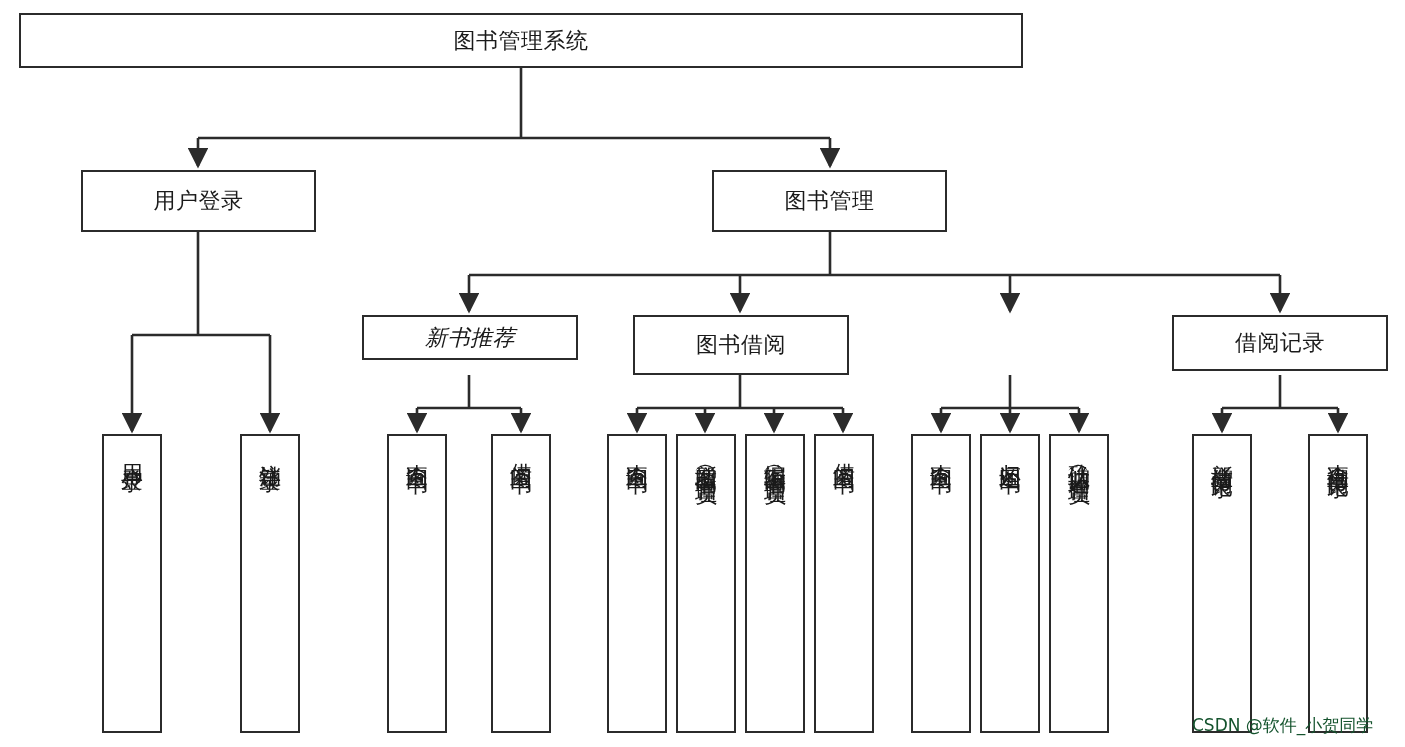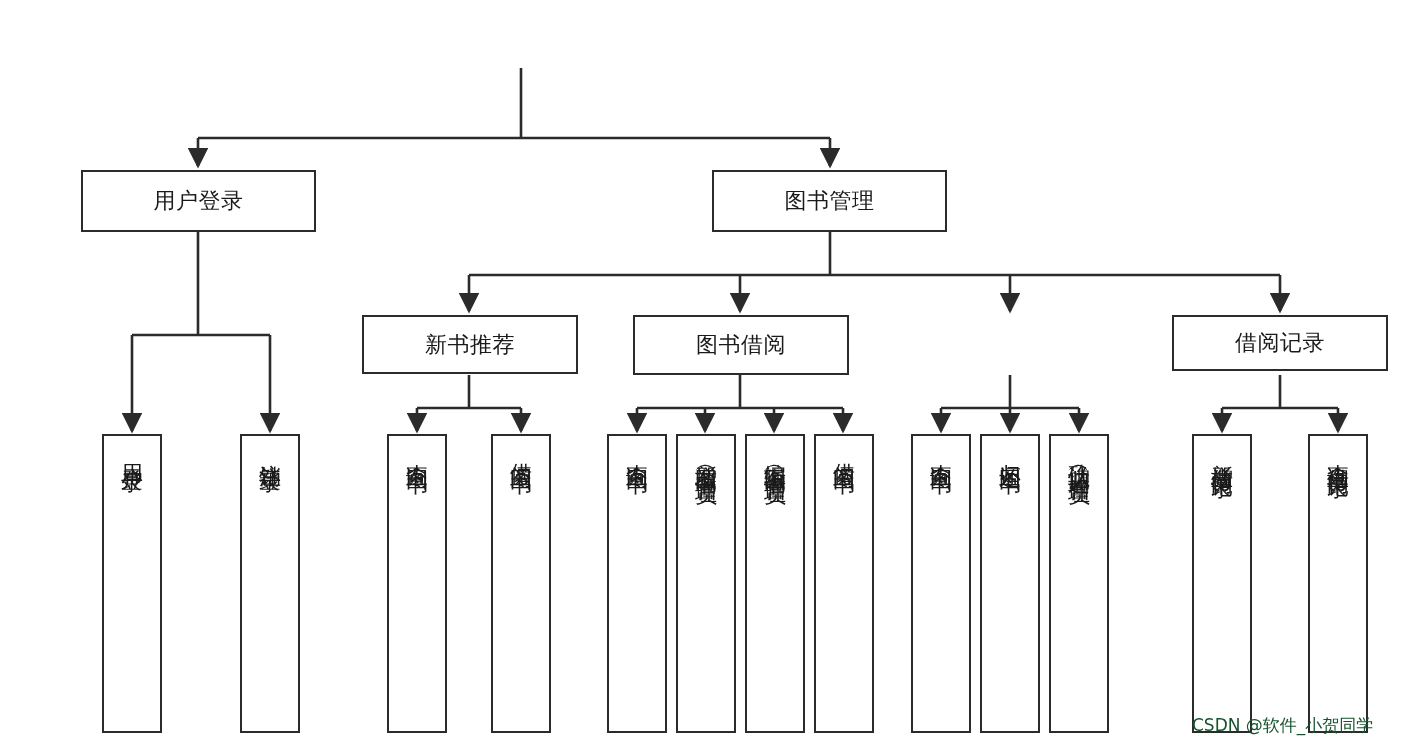--- a/index.html
+++ b/index.html
@@ -106,29 +106,32 @@
       <path d="M 1010 408 L 1010 431" marker-end="url(#arrow)"></path>
       <path d="M 1079 408 L 1079 431" marker-end="url(#arrow)"></path>
 
       <path d="M 1280 375 L 1280 408"></path>
       <path d="M 1222 408 L 1338 408"></path>
       <path d="M 1222 408 L 1222 431" marker-end="url(#arrow)"></path>
       <path d="M 1338 408 L 1338 431" marker-end="url(#arrow)"></path>
     </g>
   </svg>
 
+  <div class="node h-node root" style="left:19px;top:13px;width:1004px;height:55px;">
+    <span class="lbl">图书管理系统</span>
+  </div>
 
   <div class="node h-node" style="left:81px;top:170px;width:235px;height:62px;">
     <span class="lbl">用户登录</span>
   </div>
   <div class="node h-node" style="left:712px;top:170px;width:235px;height:62px;">
     <span class="lbl">图书管理</span>
   </div>
 
-  <div class="node h-node" style="left:362px;top:315px;width:216px;height:59px;">
+  <div class="node h-node" style="left:362px;top:315px;width:216px;height:45px;font-style:italic;">
     <span class="lbl">新书推荐</span>
   </div>
   <div class="node h-node" style="left:633px;top:315px;width:216px;height:60px;">
     <span class="lbl">图书借阅</span>
   </div>
   <div class="node h-node" style="left:1172px;top:315px;width:216px;height:56px;">
     <span class="lbl">借阅记录</span>
   </div>
 
   <div class="node v-node" style="left:102px;top:434px;width:60px;height:299px;">

